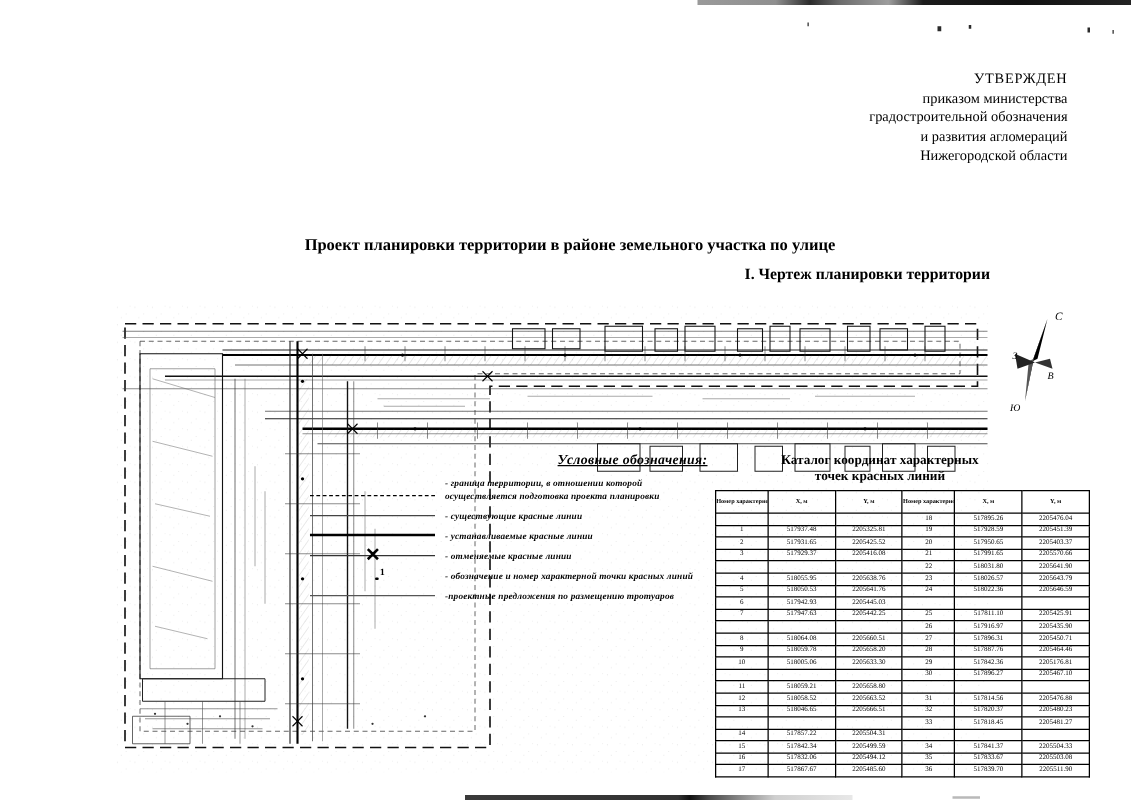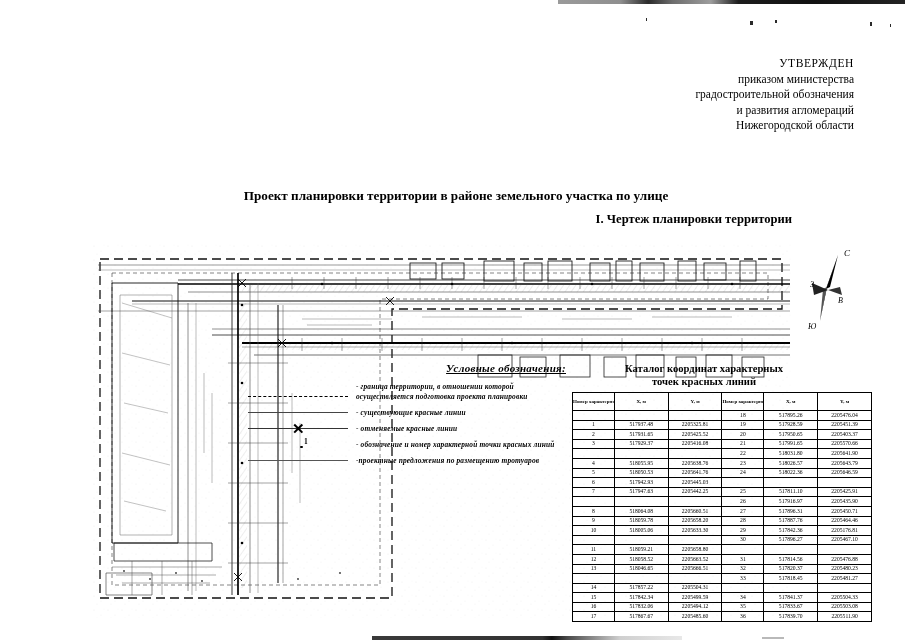--- a/index.html
+++ b/index.html
@@ -416,20 +416,26 @@
     <div class="legend-txt">- граница территории, в отношении которой осуществляется подготовка проекта планировки</div>
   </div>
 
   <div class="legend-row">
     <div class="legend-sym">
       <div class="sym-thin"></div>
     </div>
     <div class="legend-txt">- существующие красные линии</div>
   </div>
 
+  <div class="legend-row">
+    <div class="legend-sym">
+      <div class="sym-thick"></div>
+    </div>
+    <div class="legend-txt">- устанавливаемые красные линии</div>
+  </div>
 
   <div class="legend-row">
     <div class="legend-sym">
       <div class="sym-cancel-line"></div>
       <div class="sym-cancel-x">✕</div>
     </div>
     <div class="legend-txt">- отменяемые красные линии</div>
   </div>
 
   <div class="legend-row">

